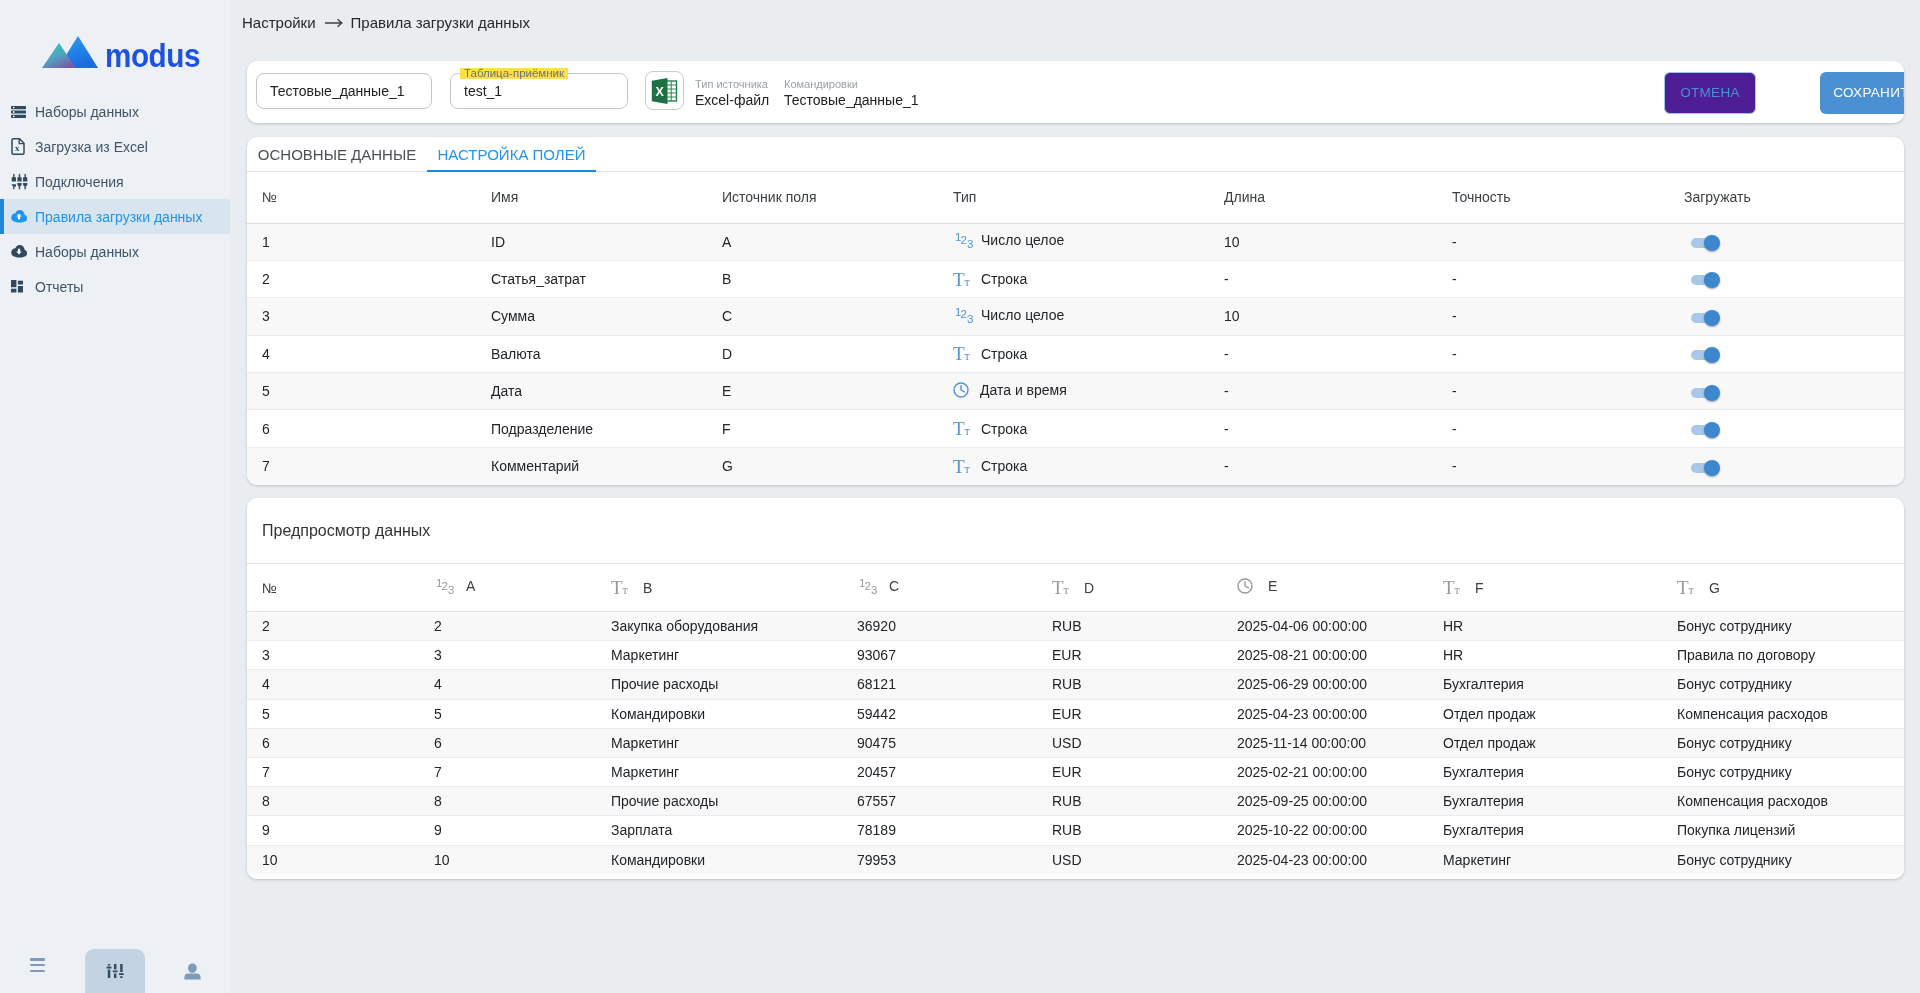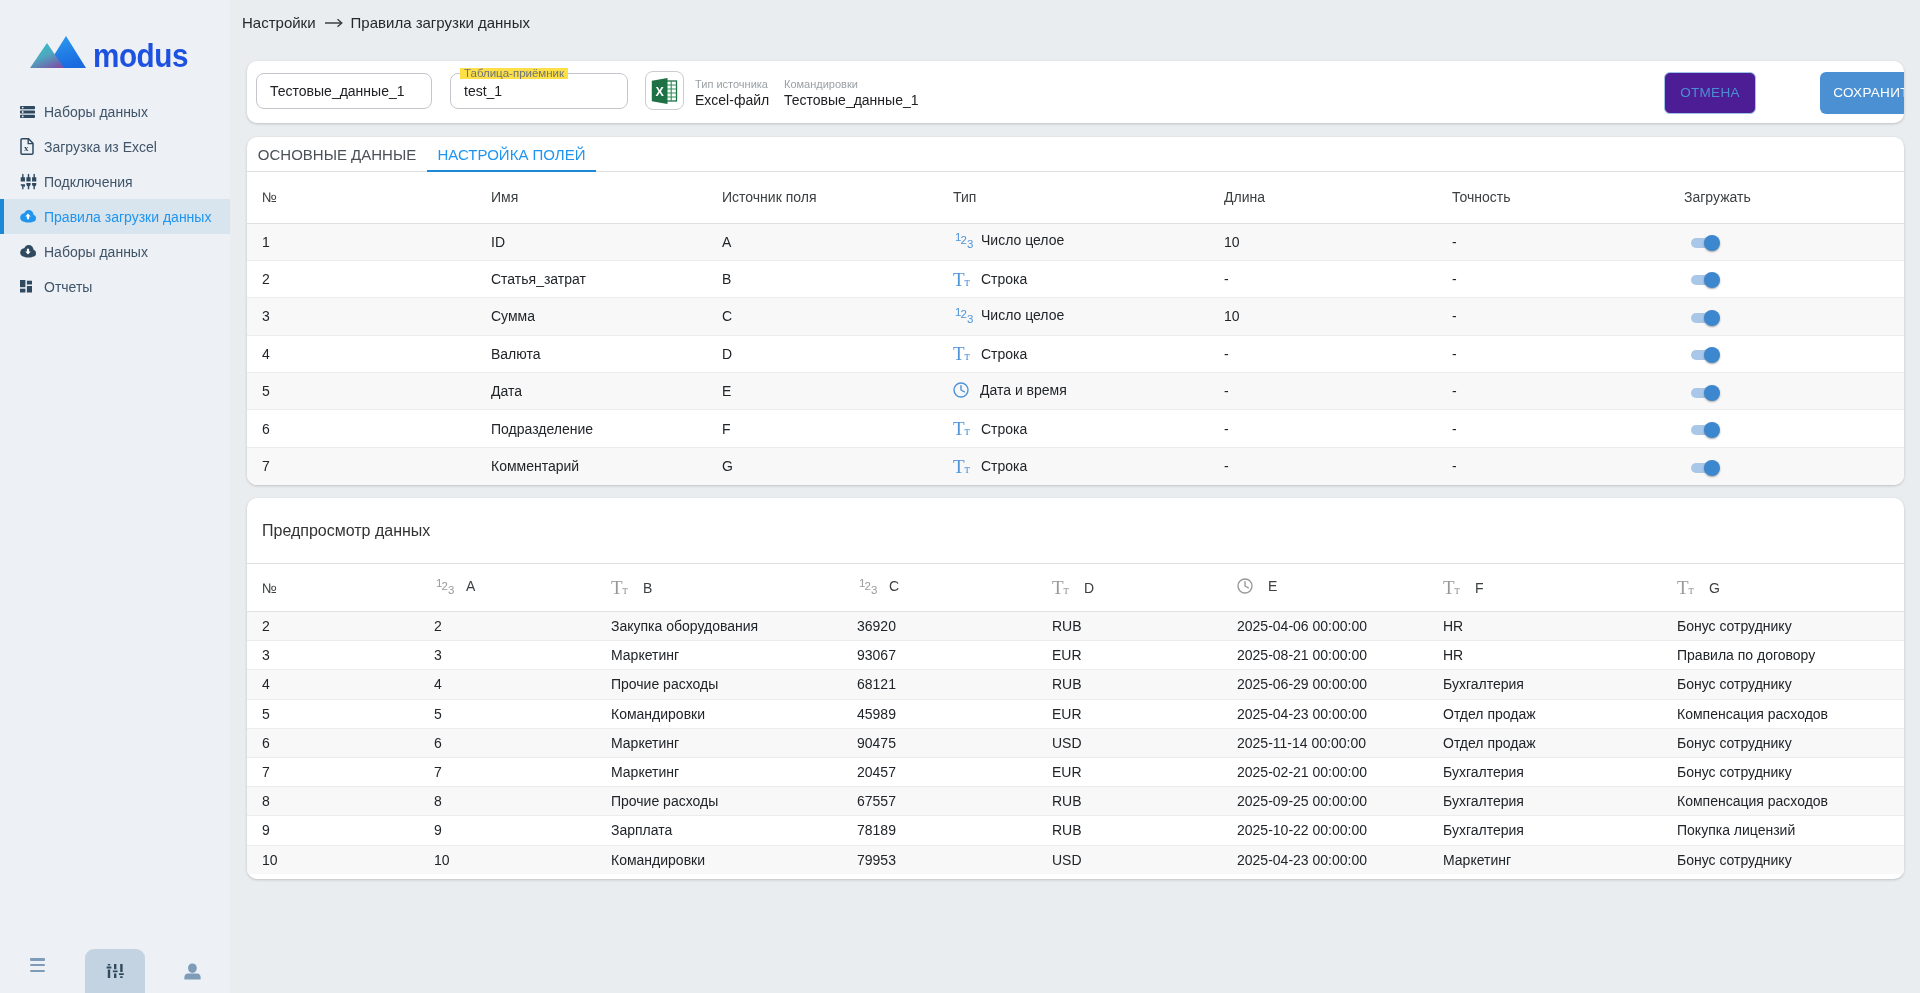--- a/index.html
+++ b/index.html
@@ -3,23 +3,23 @@
 <meta charset="utf-8">
 <style>
 * { margin:0; padding:0; box-sizing:border-box; }
 html,body { width:1920px; height:993px; overflow:hidden; }
 body { font-family:"Liberation Sans",sans-serif; background:#e9edf0; position:relative;
        -webkit-font-smoothing:antialiased; }
 
 
 .sidebar { position:absolute; left:0; top:0; width:230px; height:993px; background:#edf0f4;
            }
-.logo { position:absolute; left:30px; top:32px;text-decoration:underline; }
+.logo { position:absolute; left:42px; top:32px;text-decoration:underline; }
 .menu { position:absolute; left:0; top:94px; width:230px; }
-.mitem { height:35px; display:flex; align-items:center; padding-left:20px; position:relative;
+.mitem { height:35px; display:flex; align-items:center; padding-left:11px; position:relative;
          color:#3f5469; font-size:14px; }
 .mitem .mico { width:24px; display:flex; align-items:center; justify-content:flex-start; }
 .mitem .mtxt { white-space:nowrap; }
 .mitem.sel { background:#d8e4ee; color:#2095ef; }
 .mitem.sel::before { content:""; position:absolute; left:0; top:0; width:4px; height:35px; background:#1d87d8; }
 .bottombar { position:absolute; left:0; top:929px; width:230px; height:64px; }
 .hamb { position:absolute; left:30px; top:29px; width:15px; }
 .hamb i { display:block; height:2.6px; background:#7e9cb7; margin-bottom:3.2px; border-radius:1px; }
 .fbtn { position:absolute; left:85px; top:20px; width:60px; height:55px; background:#c3d3e1;
         border-radius:9px; display:flex; justify-content:center; padding-top:14.5px; }
@@ -452,21 +452,21 @@
           <td>68121</td>
           <td>RUB</td>
           <td>2025-06-29 00:00:00</td>
           <td>Бухгалтерия</td>
           <td>Бонус сотруднику</td>
         </tr>
 <tr style="background:#fff">
           <td>5</td>
           <td>5</td>
           <td>Командировки</td>
-          <td>45989</td>
+          <td>59442</td>
           <td>EUR</td>
           <td>2025-04-23 00:00:00</td>
           <td>Отдел продаж</td>
           <td>Компенсация расходов</td>
         </tr>
 <tr style="background:#f8f8f8">
           <td>6</td>
           <td>6</td>
           <td>Маркетинг</td>
           <td>90475</td>

